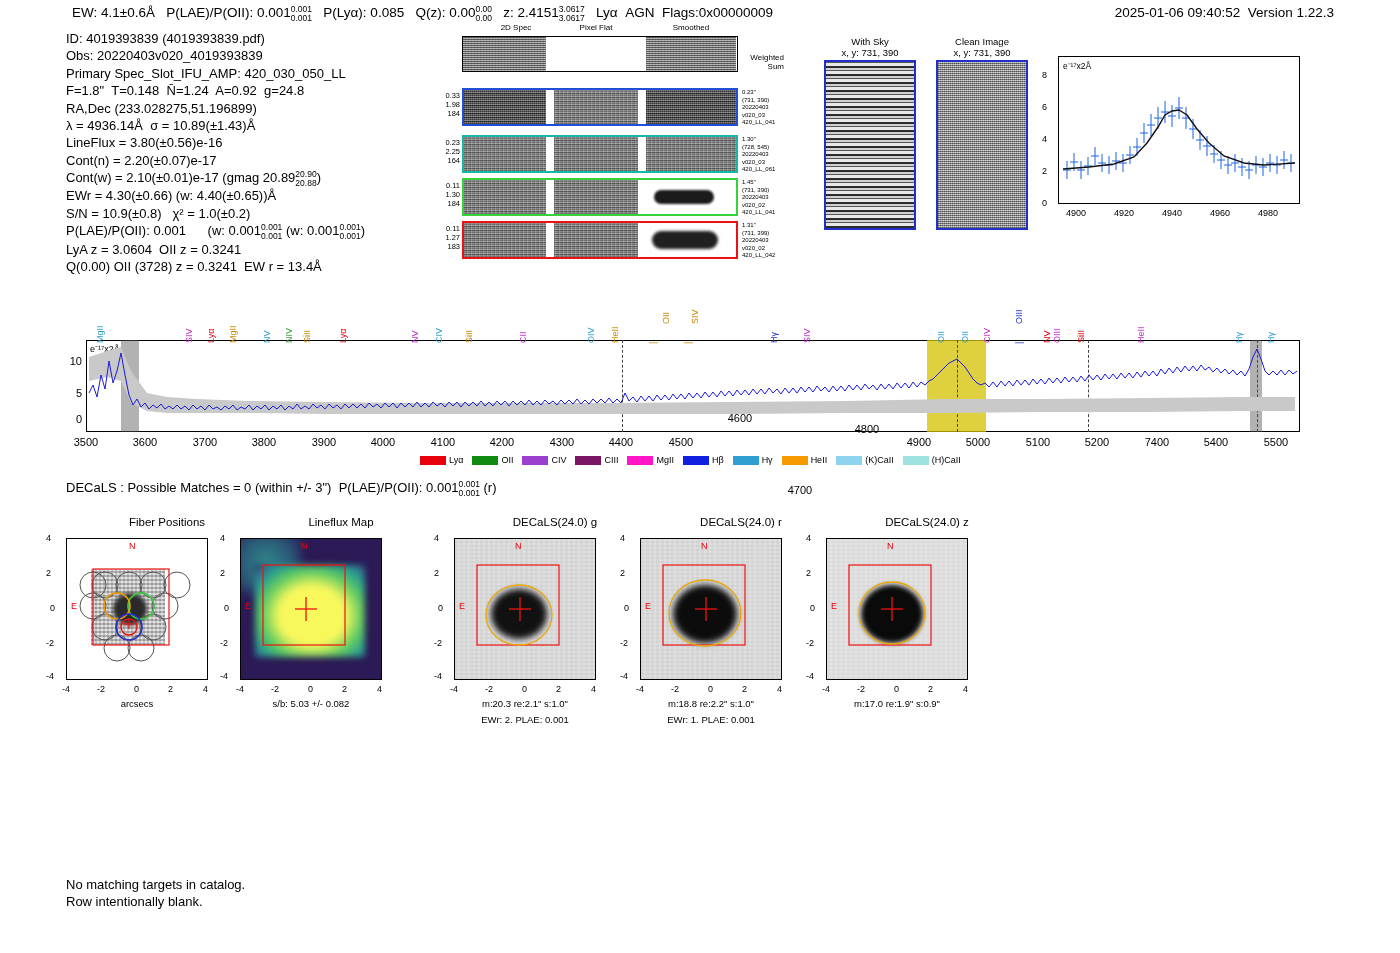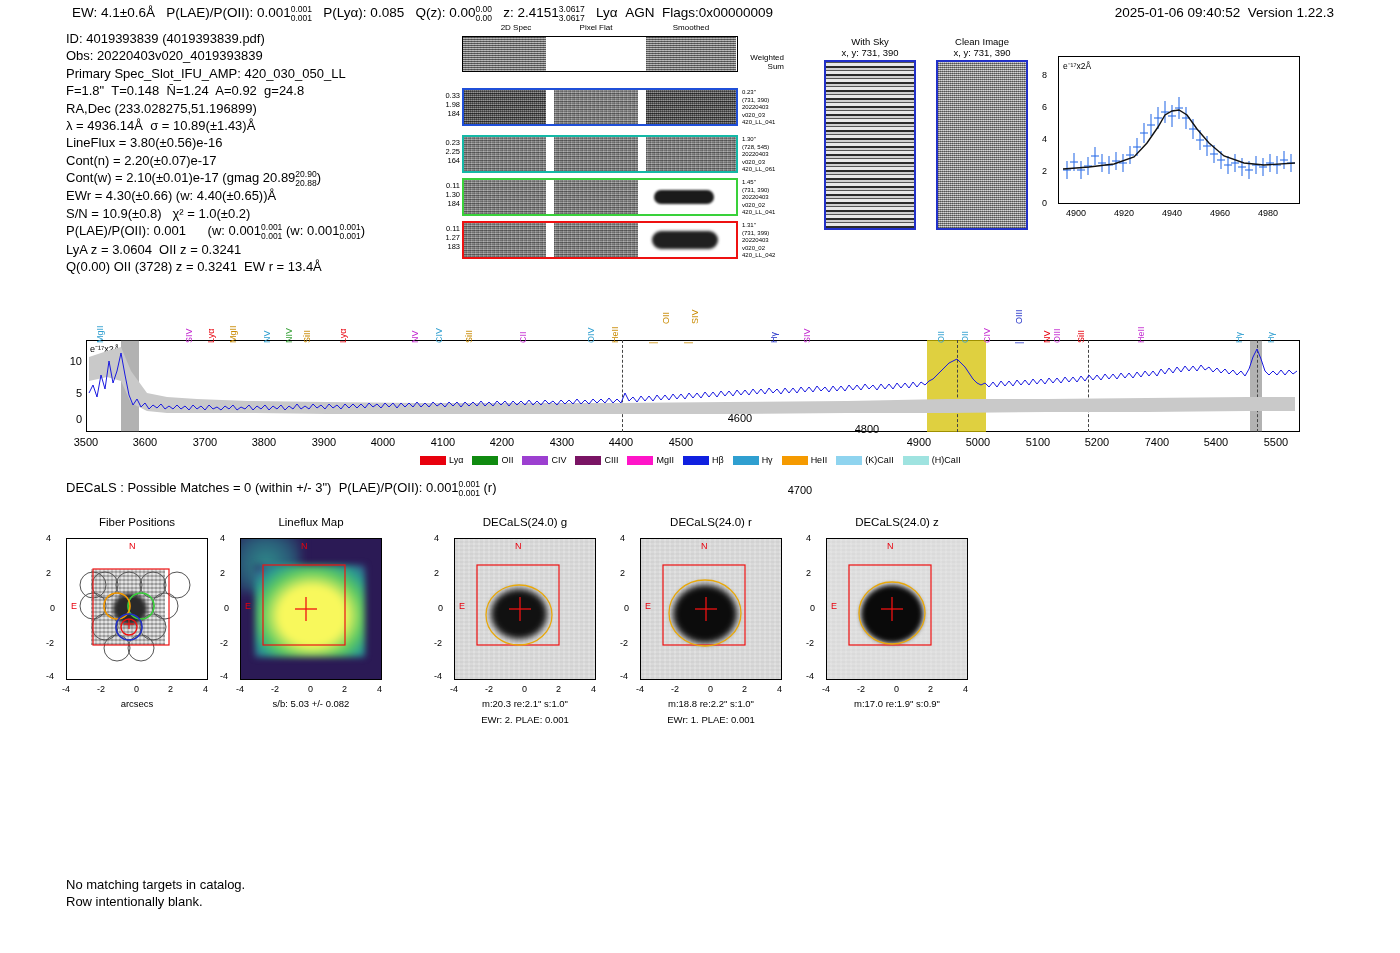--- a/index.html
+++ b/index.html
@@ -58,21 +58,21 @@
   .xlbl{position:absolute;font-size:11px;font-family:"Liberation Sans",sans-serif;text-align:center;}
   .ylbl{position:absolute;font-size:11px;font-family:"Liberation Sans",sans-serif;text-align:right;}
 
   
   #legend{position:absolute;left:420px;top:455px;display:flex;gap:9px;align-items:center;font-family:"Liberation Sans",sans-serif;font-size:9px;}
   .lg{display:flex;align-items:center;gap:3px;}
   .sw{width:26px;height:9px;display:inline-block;}
 
   
   #decals-line{position:absolute;left:66px;top:480px;font-size:13px;white-space:nowrap;}
-  .panel{position:absolute;}
+  .panel{position:absolute;padding-left:20px;}
   .panel-title{position:absolute;font-size:11.5px;font-family:"Liberation Sans",sans-serif;text-align:center;width:100%;top:-22px;}
   .panel-frame{position:absolute;left:0;top:0;width:142px;height:142px;border:1px solid #000;box-sizing:border-box;overflow:hidden;background:#fff;}
   .cap{position:absolute;font-size:9.5px;font-family:"Liberation Sans",sans-serif;text-align:center;width:190px;left:-24px;}
   .axn{position:absolute;font-size:9px;font-family:"Liberation Sans",sans-serif;}
   .redtxt{color:#e8000d;}
 
   #blank-note{position:absolute;left:66px;top:876px;font-size:13px;line-height:17.4px;white-space:pre;}
 </style>
 </head>
 <body>

